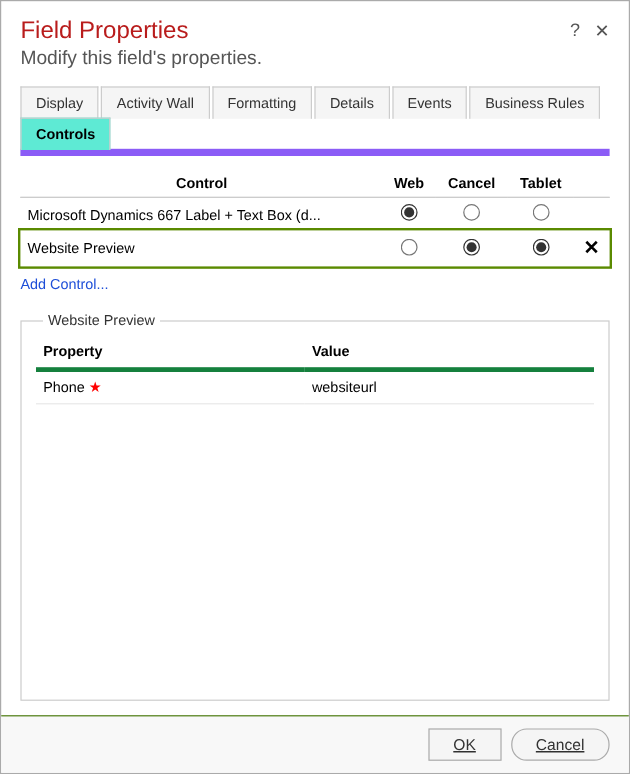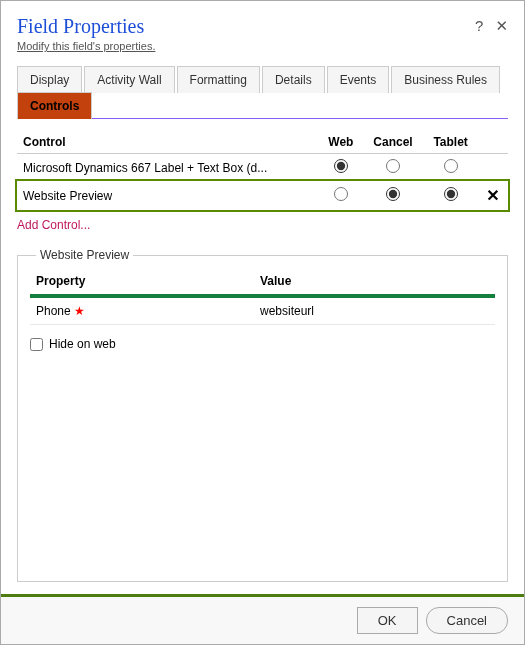--- a/index.html
+++ b/index.html
@@ -23,82 +23,80 @@
     }
     .dialog-header {
       padding: 14px 16px 4px 16px;
       display: flex;
       justify-content: space-between;
       align-items: flex-start;
     }
     .dialog-title {
       font-size: 20px;
       font-weight: 300;
-      color: #1d4ed8;
-      font-family: Liberation Serif, serif;
+      color: #b91c1c;
     }
     .dialog-subtitle {
-      font-size: 11px;
+      font-size: 16px;
       color: #555;
       margin-top: 2px;
       padding-left: 0;
-      text-decoration: underline;
     }
     .dialog-controls {
       display: flex;
       gap: 12px;
       color: #555;
       font-size: 15px;
       padding-top: 2px;
     }
     .dialog-controls span {
       cursor: pointer;
       color: #555;
     }
 
     .tabs-bar {
       display: flex;
-      border-bottom: 1px solid #8b5cf6;
+      border-bottom: 6px solid #8b5cf6;
       margin: 10px 16px 0 16px;
       flex-wrap: wrap;
     }
     .tab {
       padding: 6px 12px;
       font-size: 12px;
       cursor: pointer;
       color: #333;
       border: 1px solid transparent;
       border-bottom: none;
       margin-bottom: -1px;
       background: #f5f5f5;
       border-color: #ccc;
       margin-right: 2px;
     }
     .tab.active {
-      background: #c2410c;
+      background: #5eead4;
       border-color: #ccc;
       border-bottom-color: #ffffff;
       color: #000;
       font-weight: 600;
     }
 
     .content {
       padding: 12px 16px;
       flex: 1;
       display: flex;
       flex-direction: column;
     }
 
     .controls-table {
       width: 100%;
       border-collapse: collapse;
       margin-bottom: 8px;
     }
     .controls-table th {
-      text-align: left;
+      text-align: center;
       font-weight: 600;
       font-size: 12px;
       padding: 4px 6px;
       border-bottom: 1px solid #ccc;
     }
     .controls-table th.center { text-align: center; }
     .controls-table td {
       padding: 5px 6px;
       font-size: 12px;
       vertical-align: middle;
@@ -112,21 +110,21 @@
 
     input[type="radio"] {
       accent-color: #333;
       width: 14px;
       height: 14px;
       cursor: pointer;
     }
 
     .add-control-link {
       font-size: 12px;
-      color: #be185d;
+      color: #1d4ed8;
       cursor: pointer;
       text-decoration: none;
       margin-bottom: 16px;
       display: inline-block;
     }
 
     .fieldset-section {
       border: 1px solid #ccc;
       padding: 8px 12px 12px 12px;
       flex: 1;
@@ -172,23 +170,24 @@
     .hide-on-web input[type="checkbox"] {
       width: 13px;
       height: 13px;
       cursor: pointer;
     }
 
     .dialog-footer {
       display: flex;
       justify-content: flex-end;
       padding: 10px 16px;
-      border-top: 3px solid #4d7c0f;
+      border-top: 1px solid #4d7c0f;
       gap: 8px;
       background: #f8f8f8;
+      text-decoration: underline;
     }
     .btn {
       padding: 5px 20px;
       font-size: 13px;
       cursor: pointer;
       border: 1px solid #aaa;
       background: #f5f5f5;
       color: #333;
     }
     .btn-ok {
@@ -297,24 +296,20 @@
           <tr>
             <td>
               <span>Phone</span>
               <span class="required-star"> ★</span>
             </td>
             <td>websiteurl</td>
           </tr>
         </tbody>
       </table>
 
-      <div class="hide-on-web">
-        <input type="checkbox" style="">
-        <label>Hide on web</label>
-      </div>
     </fieldset>
   </div>
 
   <div class="dialog-footer">
     <button class="btn btn-ok">OK</button>
     <button class="btn btn-cancel">Cancel</button>
   </div>
 </div>
 
 </body></html>

